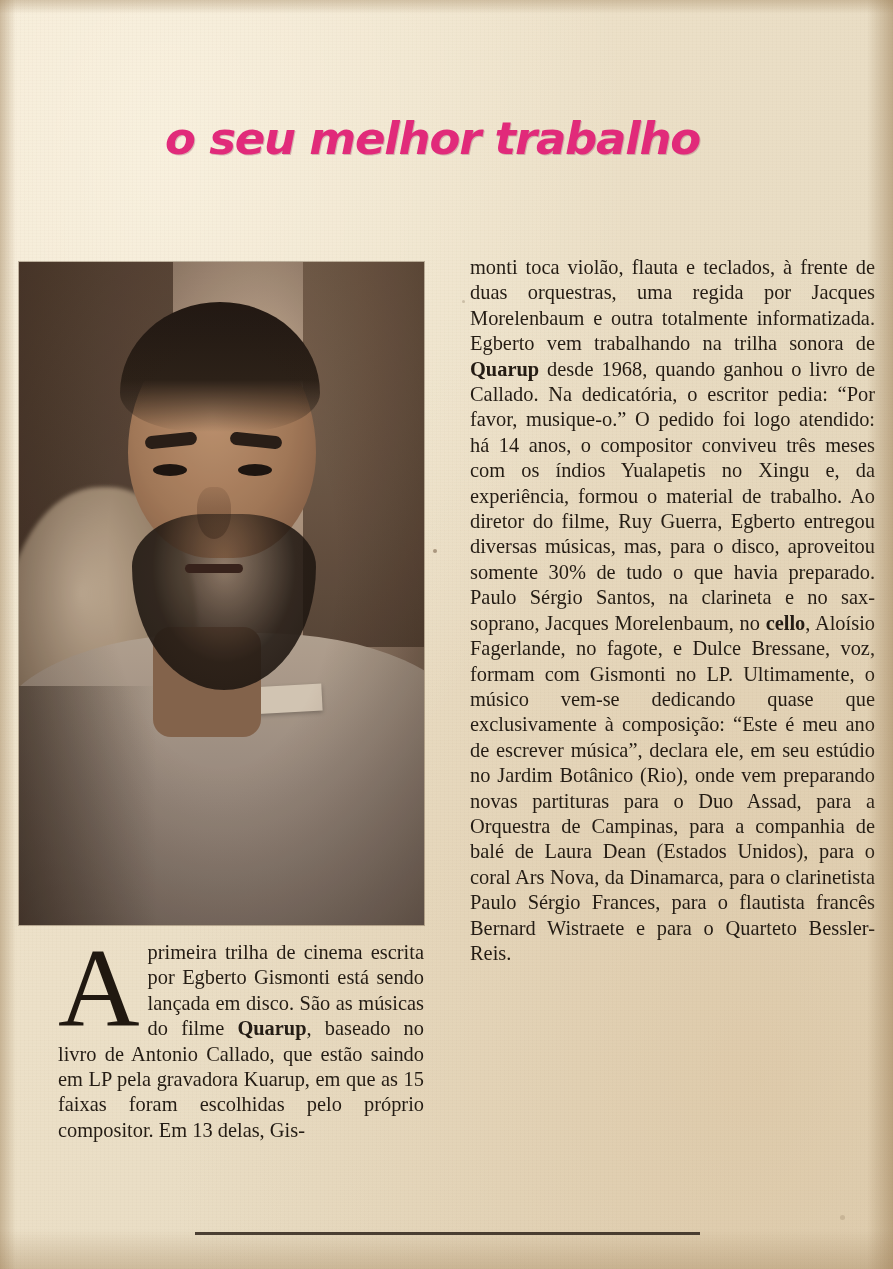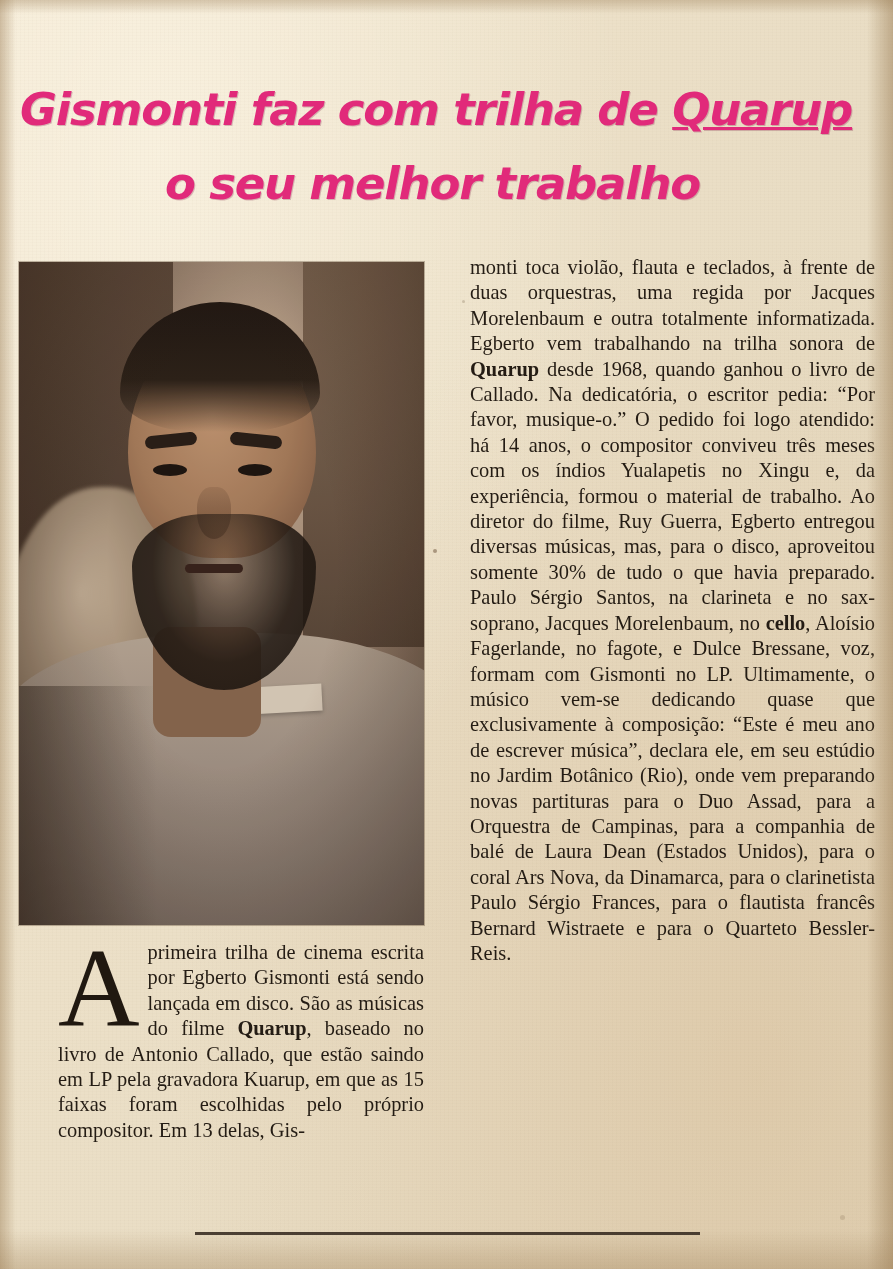--- a/index.html
+++ b/index.html
@@ -290,21 +290,20 @@
 </style>
 </head>
 <body>
 
 <div class="page"></div>
 <div class="grain"></div>
 
 <div class="content">
 
   <h1 class="headline">
-    <span class="line l1"><span>Gismonti faz com trilha de </span><u>Quarup</u></span>
     <span class="line l2">o seu melhor trabalho</span>
   </h1>
 
   <div class="photo">
     <div class="sky"></div>
     <div class="wall-left"></div>
     <div class="wall-right"></div>
     <div class="cushion"></div>
     <div class="body"></div>
     <div class="shoulder-shadow"></div>

